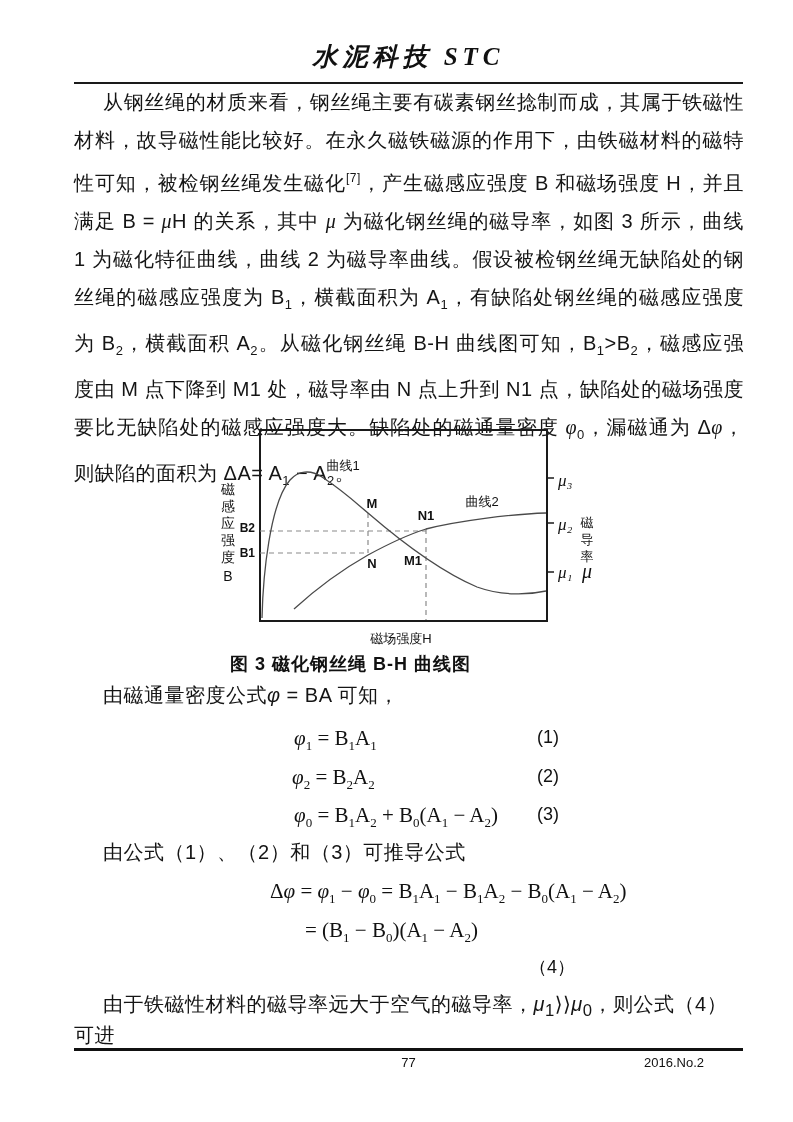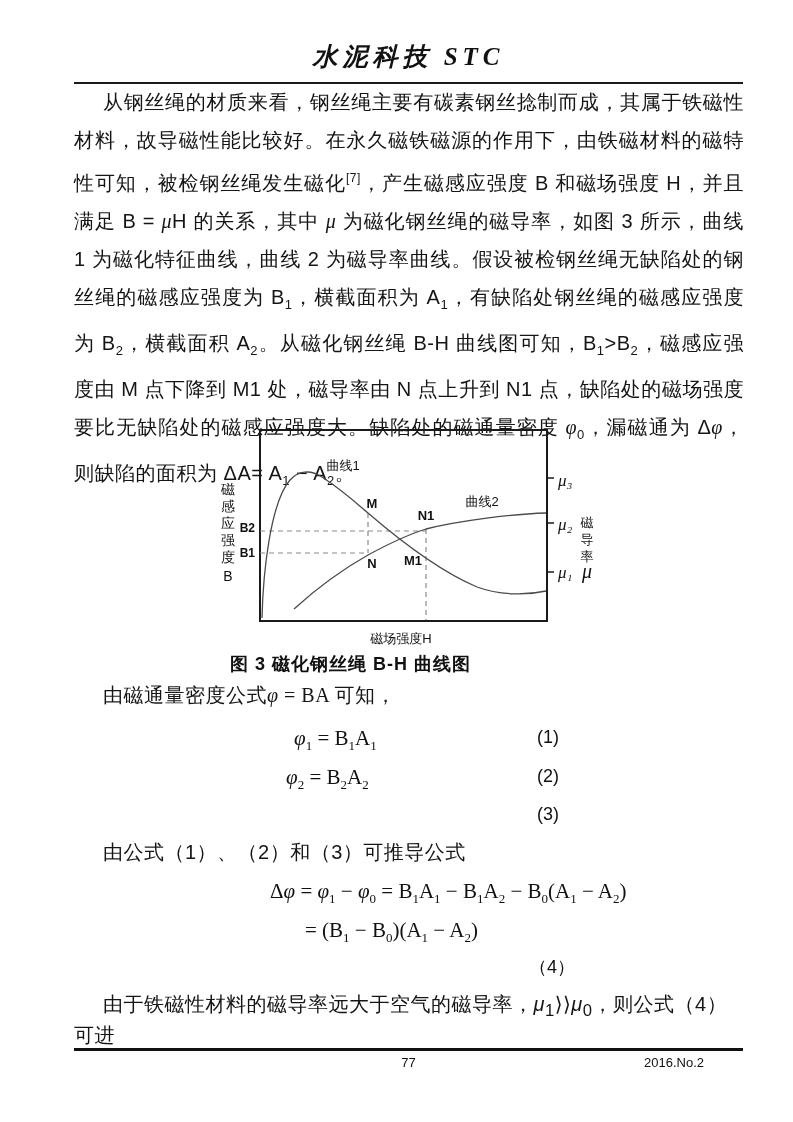--- a/index.html
+++ b/index.html
@@ -133,28 +133,29 @@
     <text class="svg-cjk" x="385" y="102" text-anchor="middle">磁</text>
     <text class="svg-cjk" x="385" y="119" text-anchor="middle">导</text>
     <text class="svg-cjk" x="385" y="136" text-anchor="middle">率</text>
     <text class="svg-mu-big" x="385" y="153" text-anchor="middle">μ</text>
 
     <text class="svg-cjk" x="199" y="218" text-anchor="middle">磁场强度H</text>
   </svg>
 
   <div class="fig-caption">图 3 磁化钢丝绳 B-H 曲线图</div>
 
-  <div class="intro-line" style="top:683px;font-family:Liberation Serif, serif;">由磁通量密度公式<i>φ</i> = BA 可知，</div>
+  <div class="intro-line" style="top:683px;">由磁通量密度公式<i>φ</i> = BA 可知，</div>
 
   <div class="formula" style="top:724px; left:282px;"><i>φ</i><sub>1</sub> = B<sub>1</sub>A<sub>1</sub></div>
   <div class="eq-number" style="top:724px; left:525px;">(1)</div>
 
-  <div class="formula" style="top:763px; left:274px;"><i>φ</i><sub>2</sub> = B<sub>2</sub>A<sub>2</sub></div>
+  <div class="formula" style="top:763px; left:280px;"><i>φ</i><sub>2</sub> = B<sub>2</sub>A<sub>2</sub></div>
   <div class="eq-number" style="top:763px; left:525px;">(2)</div>
 
+  <div class="formula" style="top:801px; left:282px;"><i>φ</i><sub>0</sub> = B<sub>1</sub>A<sub>2</sub> + B<sub>0</sub>(A<sub>1</sub> − A<sub>2</sub>)</div>
   <div class="eq-number" style="top:801px; left:525px;">(3)</div>
 
   <div class="intro-line" style="top:840px;">由公式（1）、（2）和（3）可推导公式</div>
 
   <div class="formula" style="top:877px; left:258px;">Δ<i>φ</i> = <i>φ</i><sub>1</sub> − <i>φ</i><sub>0</sub> = B<sub>1</sub>A<sub>1</sub> − B<sub>1</sub>A<sub>2</sub> − B<sub>0</sub>(A<sub>1</sub> − A<sub>2</sub>)</div>
   <div class="formula" style="top:916px; left:293px;">= (B<sub>1</sub> − B<sub>0</sub>)(A<sub>1</sub> − A<sub>2</sub>)</div>
   <div class="eq-number" style="top:954px; left:517px;">（4）</div>
 
   <div class="intro-line" style="top:992px;">由于铁磁性材料的磁导率远大于空气的磁导率，<i>μ</i><sub>1</sub>⟩⟩<i>μ</i><sub>0</sub>，则公式（4）可进</div>
 

